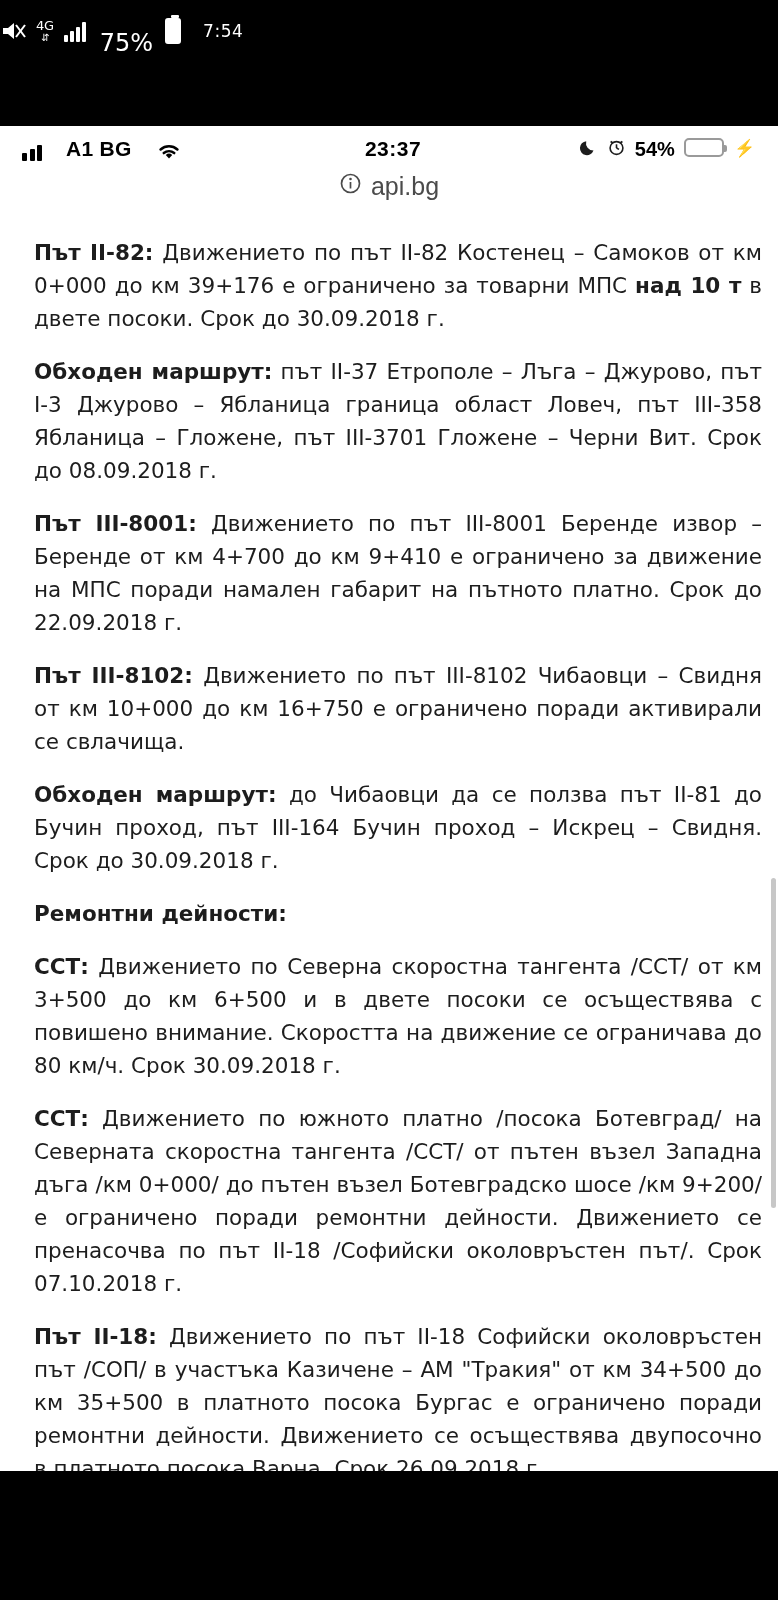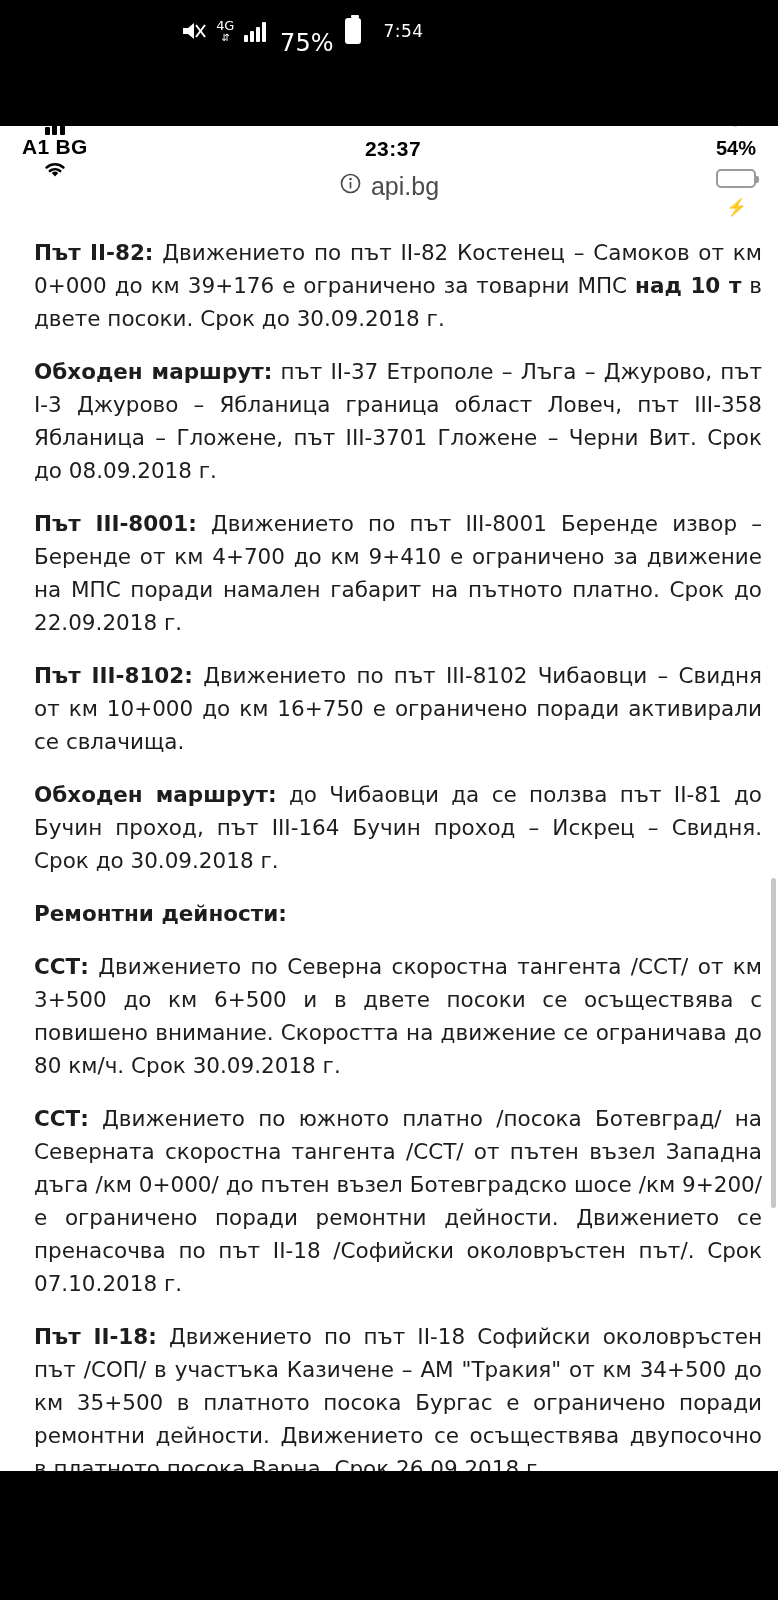--- a/index.html
+++ b/index.html
@@ -22,21 +22,21 @@
 
   
   .android-statusbar {
     position: absolute;
     top: 0; left: 0;
     width: 630px;
     height: 62px;
     background: #000;
     display: flex;
     align-items: center;
-    justify-content: center;
+    justify-content: flex-start;
     padding-right: 26px;
     box-sizing: border-box;
     color: #ffffff;
   }
   .android-statusbar .grp {
     display: flex;
     align-items: center;
     gap: 10px;
   }
   .mute-icon {
@@ -117,23 +117,22 @@
     display: flex;
     align-items: center;
     padding: 0 22px;
     box-sizing: border-box;
     color: #000;
     font-family: "Liberation Sans", sans-serif;
     position: relative;
   }
   .ios-left {
     display: flex;
-    align-items: center;
-    gap: 0;
-    flex-direction: column;
+    align-items: flex-end;
+    gap: 24px;
   }
   .ios-bars {
     display: inline-flex;
     align-items: flex-end;
     gap: 2.5px;
     height: 16px;
   }
   .ios-bars i { display:block; width: 5px; background:#000; border-radius:1px; }
   .ios-bars i:nth-child(1){ height: 8px; }
   .ios-bars i:nth-child(2){ height: 12px; }
@@ -149,23 +148,22 @@
     left: 8px; right: 0;
     text-align: center;
     font-size: 21px;
     font-weight: bold;
     letter-spacing: 0.5px;
     pointer-events: none;
   }
   .ios-right {
     margin-left: auto;
     display: flex;
-    align-items: center;
+    align-items: flex-start;
     gap: 9px;
-    flex-direction: column;
   }
   .moon-icon { width: 19px; height: 19px; display:inline-block;}
   .alarm-icon { width: 19px; height: 19px; display:inline-block;}
   .batt-pct { font-size: 20px; font-weight: bold; }
   .batt-shell {
     position: relative;
     width: 40px; height: 19px;
     border: 2px solid #9a9a9a;
     border-radius: 5px;
     box-sizing: border-box;

